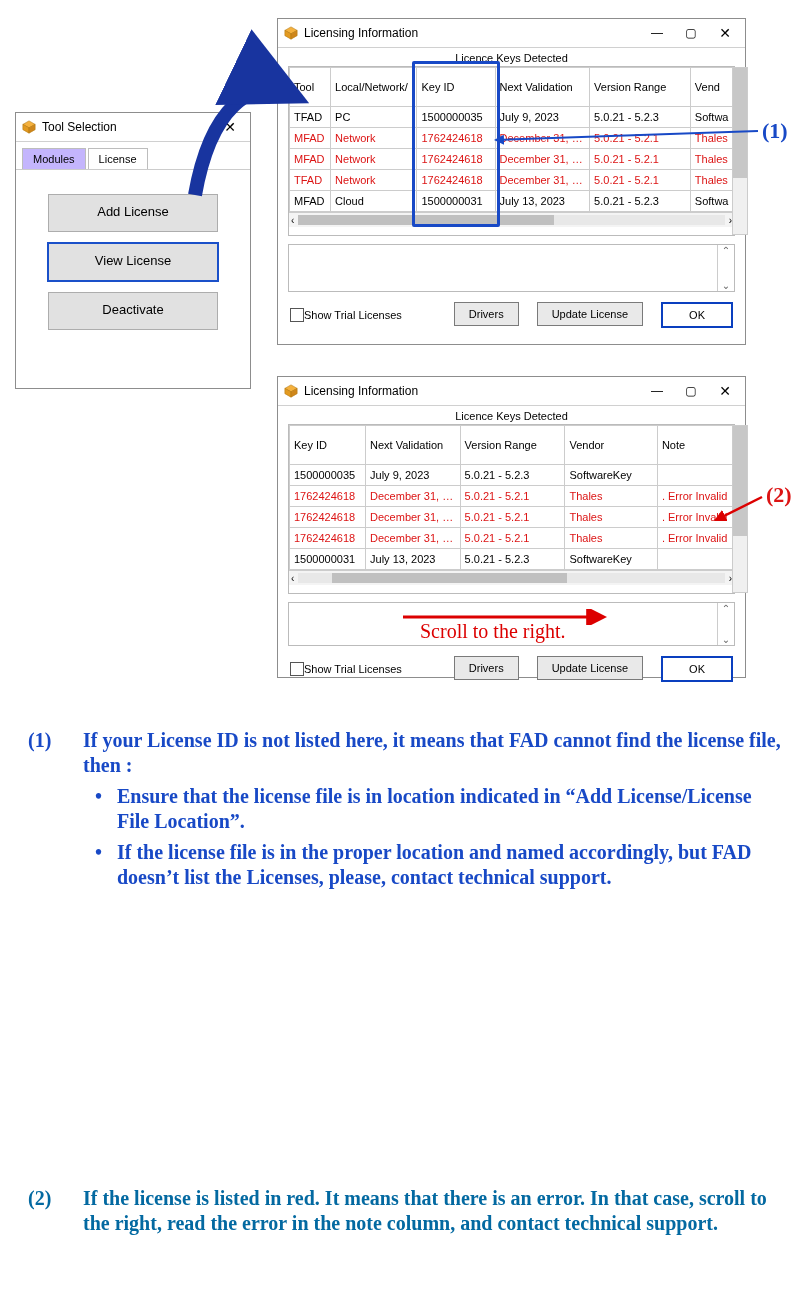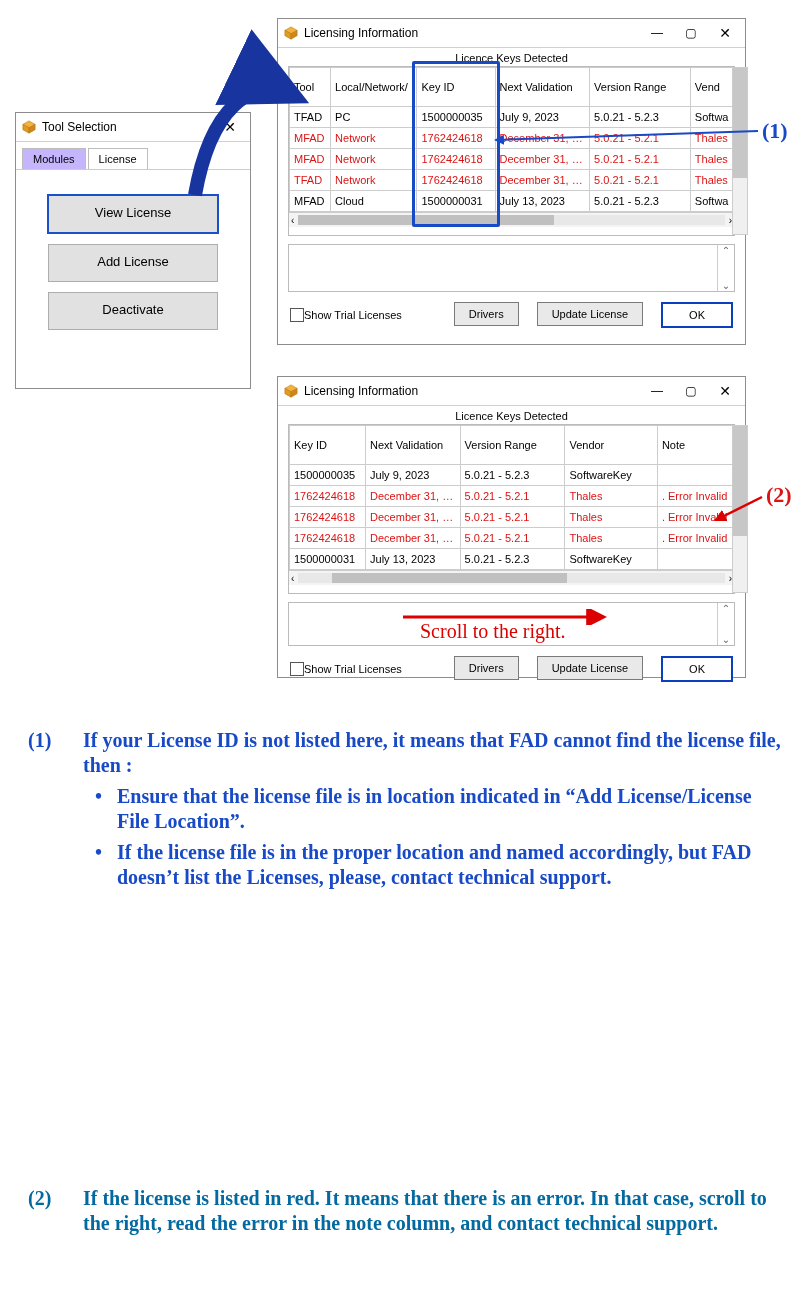--- a/index.html
+++ b/index.html
@@ -90,22 +90,22 @@
       </div>
       <div class="ctrls">
         <div class="winbtn close">✕</div>
       </div>
     </div>
     <div class="tool-tabs">
       <div class="tool-tab inactive">Modules</div>
       <div class="tool-tab">License</div>
     </div>
     <div class="tool-body">
+      <div class="bigbtn">Add License</div>
       <div class="bigbtn primary">View License</div>
-      <div class="bigbtn">Add License</div>
       <div class="bigbtn">Deactivate</div>
     </div>
   </div>
 
   <div class="win lic-win one">
     <div class="titlebar">
       <div class="title">
         <span class="icon-cube">
           <svg viewBox="0 0 16 16">
               <polygon points="8,1 15,5 8,9 1,5" fill="#f5b13d" stroke="#b67b12" stroke-width="0.7"></polygon>

